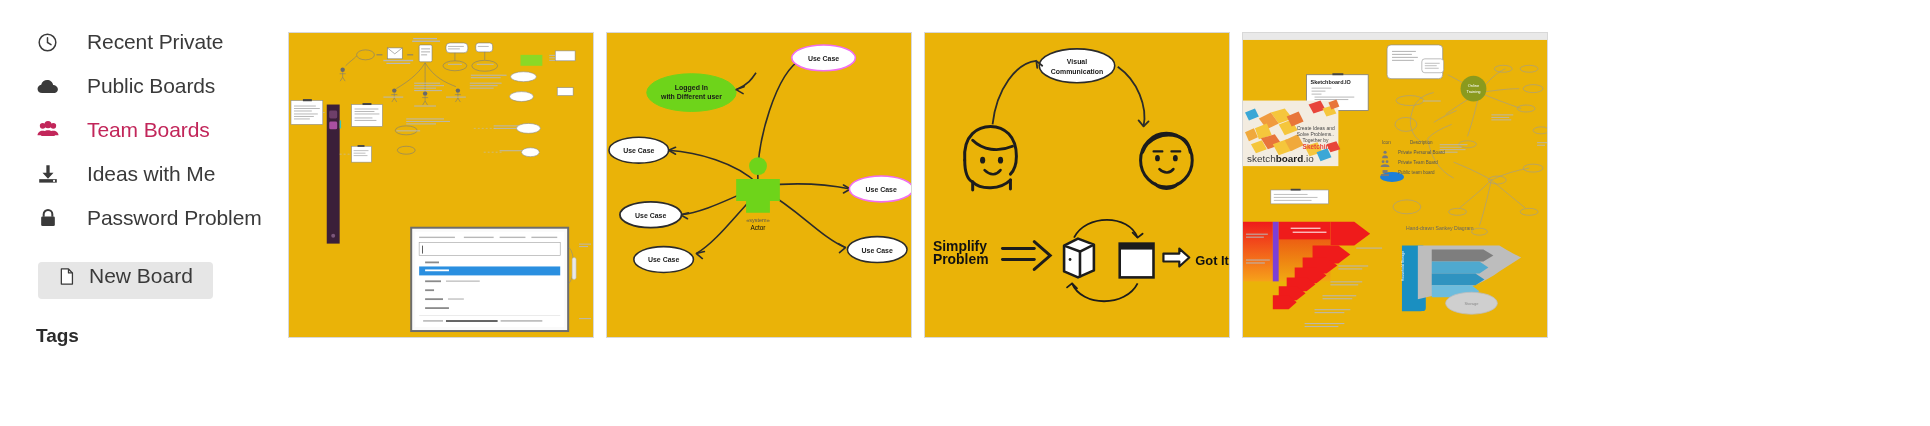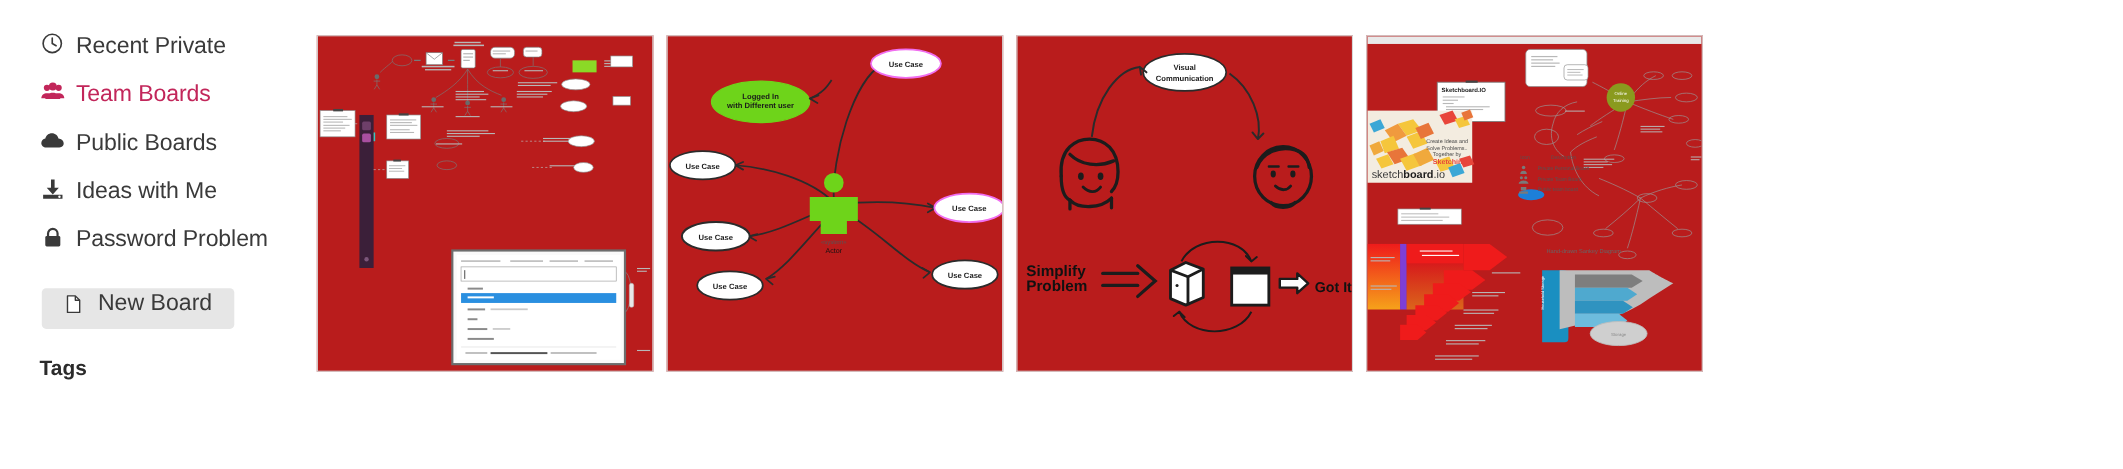--- a/index.html
+++ b/index.html
@@ -13,22 +13,22 @@
 
   
   .sidebar {
     width: 288px;
     flex: 0 0 288px;
     padding: 28px 0 0 36px;
     background: #fff;
   }
   .nav-item {
     display: flex;
-    align-items: flex-start;
-    gap: 10px;
+    align-items: center;
+    gap: 28px;
     height: 28px;
     margin-bottom: 16px;
     color: #3a3a3a;
     font-size: 21px;
     line-height: 28px;
     cursor: pointer;
     white-space: nowrap;
   }
   .nav-item.active { color: #c2265a; }
   .nav-ico {
@@ -71,21 +71,21 @@
     gap: 12px;
     padding: 32px 84px 0 0;
     align-items: flex-start;
   }
   .board-card {
     position: relative;
     width: 306px;
     height: 306px;
     flex: 0 0 306px;
     border: 1px solid #d8d8d8;
-    background: #b91c1c;
+    background: #eab308;
     overflow: hidden;
     cursor: pointer;
   }
   .canvas { position: absolute; inset: 0; }
   .canvas svg { display: block; width: 100%; height: 100%; }
 
   
   .blur-line { fill: #b8b8b8; }
   .blur-line.dark { fill: #8a8a8a; }
 
@@ -100,43 +100,43 @@
   <aside class="sidebar">
 
     <div class="nav-item">
       <span class="nav-ico">
         <svg viewBox="0 0 24 24" width="21" height="21">
             <circle cx="12" cy="12" r="9.5" fill="none" stroke="#3a3a3a" stroke-width="1.7"></circle>
             <path d="M12 6.5V12l4 2.4" fill="none" stroke="#3a3a3a" stroke-width="1.7" stroke-linecap="round"></path>
           </svg>
       </span>
       <span class="nav-label">Recent Private</span>
+    </div>
+
+    <div class="nav-item">
+      <span class="nav-ico">
+        <svg viewBox="0 0 24 20" width="22" height="19">
+            <path d="M5.6 17.2C2.6 17.2 0.6 15.2 0.6 12.7c0-2.3 1.7-4.2 4-4.5C5.2 5.2 7.9 3 11.1 3c3.3 0 6 2.3 6.5 5.3 2.9 0.1 5.2 2.3 5.2 4.9 0 2.7-2.4 4-5.3 4z" fill="#3a3a3a"></path>
+          </svg>
+      </span>
+      <span class="nav-label">Public Boards</span>
     </div>
 
     <div class="nav-item active">
       <span class="nav-ico">
         <svg viewBox="0 0 24 24" width="22" height="22">
           <circle cx="6.2" cy="7.4" r="3.1" fill="#c2265a"></circle>
           <circle cx="17.8" cy="7.4" r="3.1" fill="#c2265a"></circle>
           <circle cx="12" cy="6.2" r="3.9" fill="#c2265a"></circle>
           <path d="M0.6 17.8c0-3.1 2.5-5 5.6-5s5.6 1.9 5.6 5z" fill="#c2265a"></path>
           <path d="M12.2 17.8c0-3.1 2.5-5 5.6-5s5.6 1.9 5.6 5z" fill="#c2265a"></path>
           <path d="M4.6 18.6c0-3.8 3.3-6.2 7.4-6.2s7.4 2.4 7.4 6.2z" fill="#c2265a"></path>
         </svg>
       </span>
       <span class="nav-label">Team Boards</span>
-    </div>
-
-    <div class="nav-item">
-      <span class="nav-ico">
-        <svg viewBox="0 0 24 20" width="22" height="19">
-            <path d="M5.6 17.2C2.6 17.2 0.6 15.2 0.6 12.7c0-2.3 1.7-4.2 4-4.5C5.2 5.2 7.9 3 11.1 3c3.3 0 6 2.3 6.5 5.3 2.9 0.1 5.2 2.3 5.2 4.9 0 2.7-2.4 4-5.3 4z" fill="#3a3a3a"></path>
-          </svg>
-      </span>
-      <span class="nav-label">Public Boards</span>
     </div>
 
     <div class="nav-item">
       <span class="nav-ico">
         <svg viewBox="0 0 24 24" width="22" height="22">
           <path d="M10.2 2.5h3.6v8h4.2L12 17.2 6 10.5h4.2z" fill="#3a3a3a"></path>
           <path d="M2.4 17.6h19.2v3.8H2.4z" fill="#3a3a3a"></path>
           <circle cx="18.6" cy="19.5" r="1.2" fill="#ffffff"></circle>
         </svg>
       </span>

